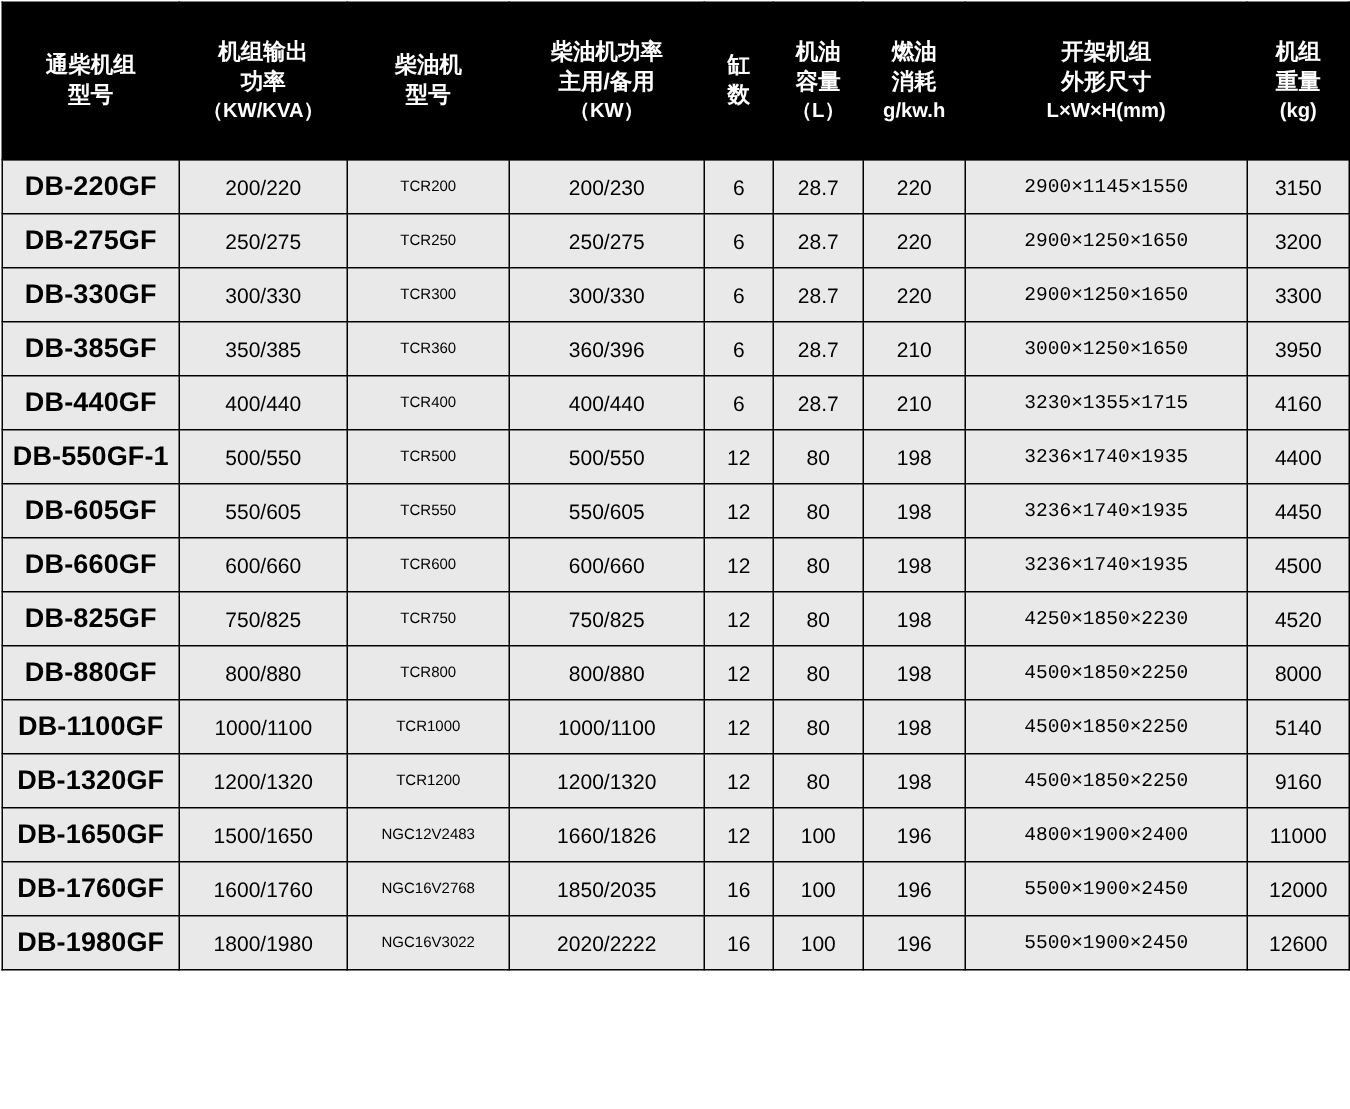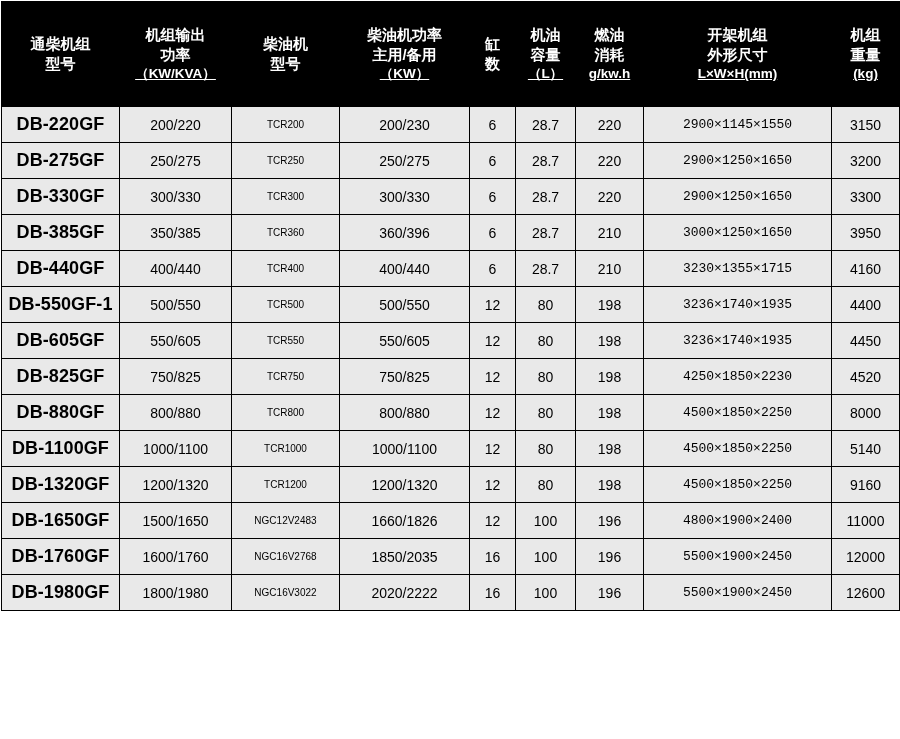--- a/index.html
+++ b/index.html
@@ -33,21 +33,20 @@
     font-size: 15px;
     line-height: 1.35;
     height: 104px;
     padding: 2px 2px;
   }
   thead th .hl {
     display: block;
   }
   thead th .small {
     font-size: 13.5px;
-    text-decoration: underline;
   }
   tbody td {
     background: #e9e9e9;
     height: 35px;
     font-size: 14px;
     white-space: nowrap;
   }
   tbody td.model {
     font-size: 18px;
     letter-spacing: 0.1px;
@@ -204,20 +203,31 @@
         <td class="output">550/605</td>
         <td class="engine">TCR550</td>
         <td class="power">550/605</td>
         <td class="cyl">12</td>
         <td class="oil">80</td>
         <td class="fuel">198</td>
         <td class="dim">3236×1740×1935</td>
         <td class="weight">4450</td>
       </tr>
       <tr>
+        <td class="model">DB-660GF</td>
+        <td class="output">600/660</td>
+        <td class="engine">TCR600</td>
+        <td class="power">600/660</td>
+        <td class="cyl">12</td>
+        <td class="oil">80</td>
+        <td class="fuel">198</td>
+        <td class="dim">3236×1740×1935</td>
+        <td class="weight">4500</td>
+      </tr>
+      <tr>
         <td class="model">DB-825GF</td>
         <td class="output">750/825</td>
         <td class="engine">TCR750</td>
         <td class="power">750/825</td>
         <td class="cyl">12</td>
         <td class="oil">80</td>
         <td class="fuel">198</td>
         <td class="dim">4250×1850×2230</td>
         <td class="weight">4520</td>
       </tr>

